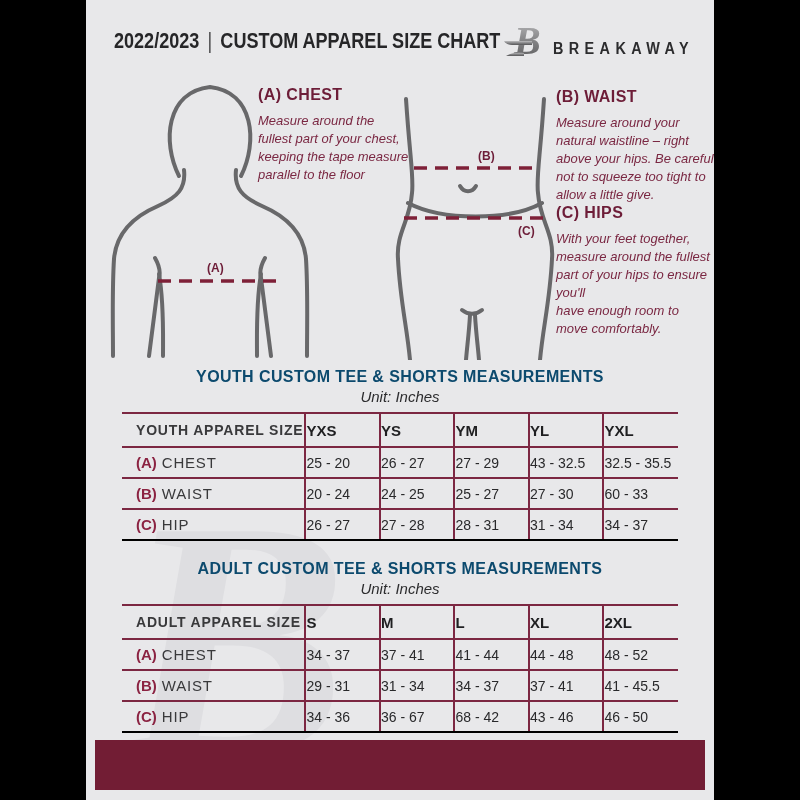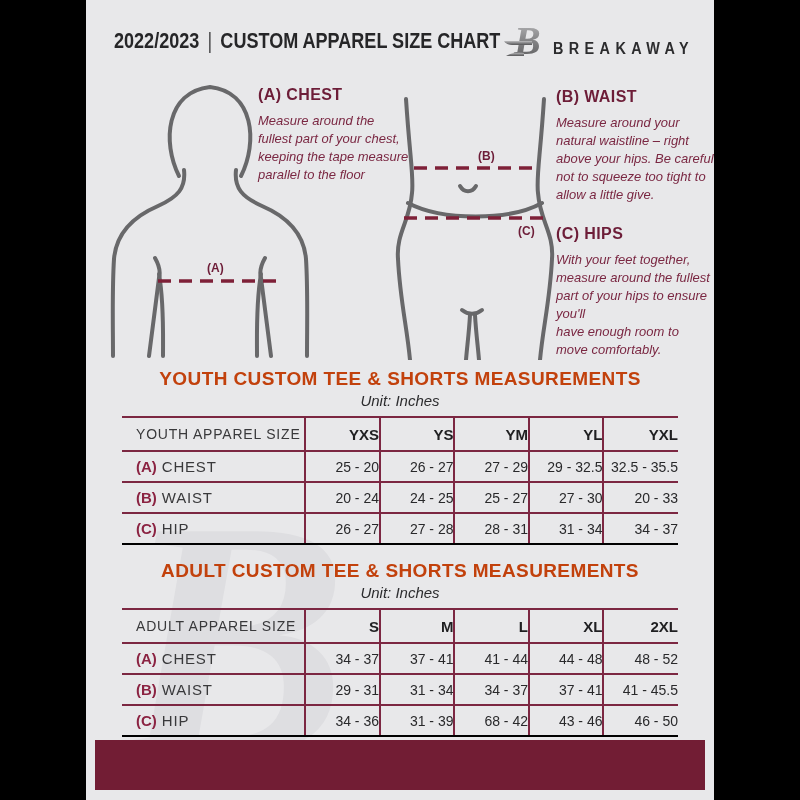--- a/index.html
+++ b/index.html
@@ -47,55 +47,55 @@
 
   
   .fig { position:absolute; }
   .fig-left { left:20px; top:80px; }
   .fig-right { left:304px; top:95px; }
 
   
   .instr { position:absolute; width:158px; }
   .instr-chest { left:172px; top:86px; width:152px; }
   .instr-waist { left:470px; top:88px; }
-  .instr-hips  { left:470px; top:225px; }
+  .instr-hips  { left:470px; top:204px; }
   .instr h3 {
     font-size:16px; font-weight:bold; color:#6d1d38;
     letter-spacing:0.4px; margin-bottom:8px;
   }
   .instr p {
     font-size:13px; font-style:italic; color:#7a2742;
     line-height:1.38; white-space:pre-line;
   }
 
   
   .tbl-section { position:absolute; left:0; width:628px; text-align:center; }
   .sec-youth { top:368px; }
   .sec-adult { top:560px; }
-  .tbl-title { font-size:19px; font-weight:bold; color:#c2410c; letter-spacing:0.4px; }
+  .tbl-title { font-size:16px; font-weight:bold; color:#0c4a6e; letter-spacing:0.4px; }
   .tbl-unit  { font-size:15px; font-style:italic; color:#2c2c2e; margin-top:2px; }
   table {
     border-collapse:collapse;
     width:556px; margin:7px auto 0 auto;
     table-layout:fixed;
   }
   col.c-label { width:33%; }
   col.c-size  { width:13.4%; }
   th, td {
     border-top:2px solid #7c2742;
     background:transparent;
     font-size:14px; color:#29292b;
-    height:31px; text-align:right; vertical-align:middle;
+    height:31px; text-align:left; vertical-align:middle;
   }
   tr:last-child td { border-bottom:2px solid #000000; }
   th + th, td + td { border-left:2px solid #7c2742; }
   th { height:34px; }
   .th-label {
     text-align:left; padding-left:14px;
-    font-weight:normal; font-size:14px; color:#39393b; letter-spacing:0.8px;
+    font-weight:bold; font-size:14px; color:#39393b; letter-spacing:0.8px;
   }
   .th-size { font-weight:bold; font-size:15px; color:#1f1f21; }
   .td-label { text-align:left; padding-left:14px; letter-spacing:0.8px; font-size:15px; color:#39393b; }
   .td-label b { color:#8b2342; font-weight:bold; letter-spacing:0; }
 
   
   .footer-bar {
     position:absolute; left:9px; top:740px;
     width:610px; height:50px;
     background:#721d34;
@@ -198,30 +198,30 @@
           <th class="th-size">YS</th>
           <th class="th-size">YM</th>
           <th class="th-size">YL</th>
           <th class="th-size">YXL</th>
         </tr>
         <tr>
           <td class="td-label"><b>(A)</b> <span>CHEST</span></td>
           <td>25 - 20</td>
           <td>26 - 27</td>
           <td>27 - 29</td>
-          <td>29 - 32.5</td>
+          <td>43 - 32.5</td>
           <td>32.5 - 35.5</td>
         </tr>
         <tr>
           <td class="td-label"><b>(B)</b> <span>WAIST</span></td>
           <td>20 - 24</td>
           <td>24 - 25</td>
           <td>25 - 27</td>
           <td>27 - 30</td>
-          <td>20 - 33</td>
+          <td>60 - 33</td>
         </tr>
         <tr>
           <td class="td-label"><b>(C)</b> <span>HIP</span></td>
           <td>26 - 27</td>
           <td>27 - 28</td>
           <td>28 - 31</td>
           <td>31 - 34</td>
           <td>34 - 37</td>
         </tr>
       </tbody>
@@ -261,21 +261,21 @@
           <td class="td-label"><b>(B)</b> <span>WAIST</span></td>
           <td>29 - 31</td>
           <td>31 - 34</td>
           <td>34 - 37</td>
           <td>37 - 41</td>
           <td>41 - 45.5</td>
         </tr>
         <tr>
           <td class="td-label"><b>(C)</b> <span>HIP</span></td>
           <td>34 - 36</td>
-          <td>31 - 39</td>
+          <td>36 - 67</td>
           <td>68 - 42</td>
           <td>43 - 46</td>
           <td>46 - 50</td>
         </tr>
       </tbody>
         </table>
     </div>
 
     <div class="footer-bar"></div>
 

